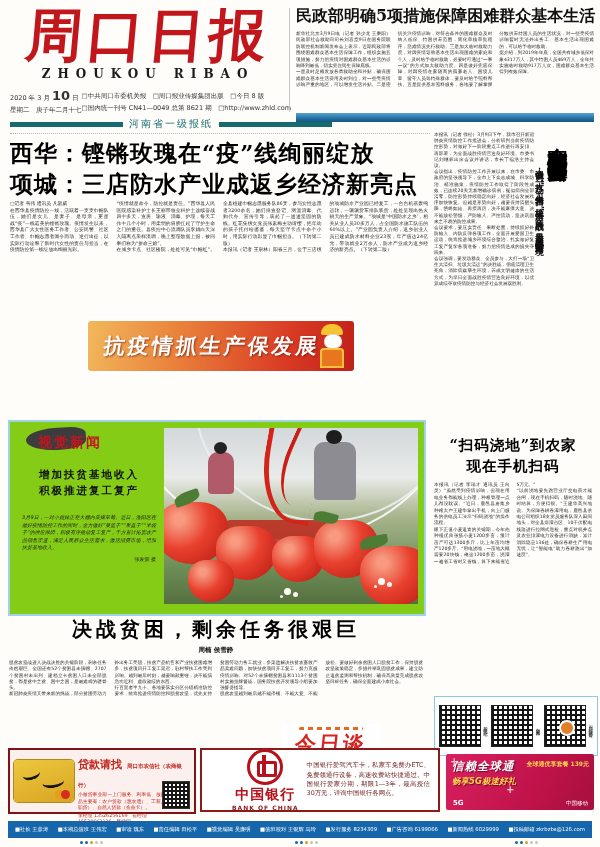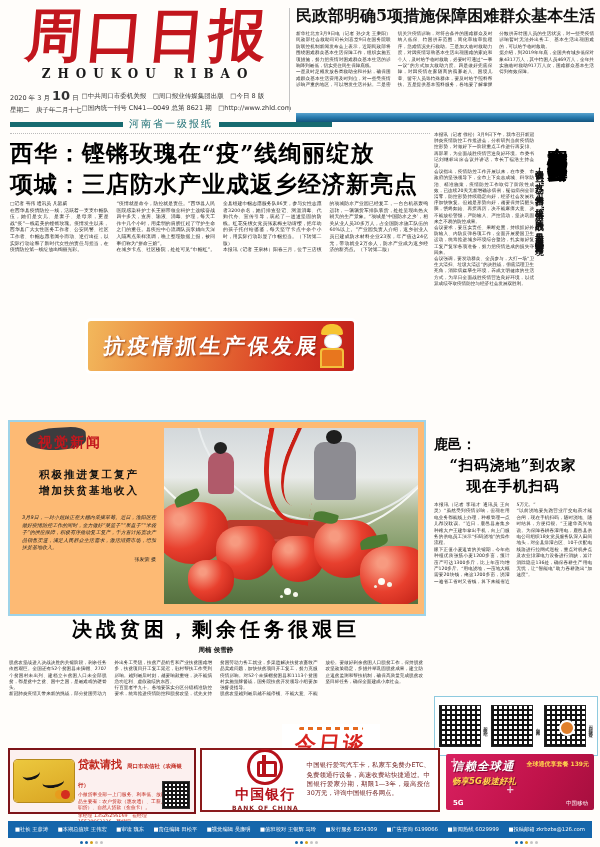--- a/index.html
+++ b/index.html
@@ -56,21 +56,21 @@
   
   .covid{position:absolute;left:434px;top:132px;width:160px;height:300px;display:flex;}
   .covid-body{width:100px;font-size:4.6px;line-height:6.2px;text-align:justify;color:#2a2a2a;
               overflow:hidden;white-space:pre-line;}
   .covid-sub{writing-mode:vertical-rl;font-size:8.5px;font-weight:bold;line-height:12px;
              padding-top:30px;color:#111;letter-spacing:1px;height:266px;}
   .covid-head{writing-mode:vertical-rl;font-family:"DejaVu Serif",serif;font-weight:bold;
               font-size:20px;line-height:24px;letter-spacing:1px;color:#000;height:300px;}
 
   
-  .visual{position:absolute;left:8px;top:420px;width:414px;height:192px;border:2px solid #9ed3e8;background:#fdba74;}
+  .visual{position:absolute;left:8px;top:420px;width:414px;height:192px;border:2px solid #9ed3e8;background:#84cc16;}
   .vn-left{position:absolute;left:12px;top:10px;width:134px;}
   .vn-logo-wrap{position:relative;display:inline-block;margin-left:16px;}
   .vn-blob{position:absolute;left:-12px;top:-4px;width:60px;height:22px;background:#3c3c3e;
            border-radius:55% 35% 45% 60%;transform:rotate(-4deg);}
   .vn-logo{position:relative;color:#c2161d;font-family:"DejaVu Serif",serif;font-weight:bold;
            font-size:14px;letter-spacing:2px;}
   .vn-title{font-weight:bold;font-size:10.5px;line-height:16px;text-align:center;
             letter-spacing:2px;margin-top:14px;color:#111;}
   .vn-caption{font-size:5px;line-height:7.6px;font-style:italic;text-align:justify;
               margin-top:16px;color:#222;white-space:pre-line;}
@@ -249,22 +249,22 @@
     <div class="covid-head">全市新冠肺炎疫情防控工作推进会召开</div>
   </div>
 
   <div class="visual">
     <div class="vn-left">
       <div class="vn-logo-wrap">
         <div class="vn-blob"></div>
         <span class="vn-logo">视觉新闻</span>
       </div>
       <div class="vn-title">
+        <div>增加扶贫基地收入</div>
         <div>积极推进复工复产</div>
-        <div>增加扶贫基地收入</div>
       </div>
       <div class="vn-caption">3月9日，一对小姐妹正在大棚内采摘草莓。近日，淮阳区在做好疫情防控工作的同时，全力做好“菜篮子”“果盘子”“米袋子”的供应保障，积极有序推动复工复产，千方百计拓宽农产品销售渠道，满足人民群众生活需求，激活消费市场，增加扶贫基地收入。</div>
       <div class="vn-credit">张发荣 摄</div>
     </div>
     <div class="photo">
       <div class="arc arc1"></div>
       <div class="arc arc2"></div>
       <div class="fig fig-child"></div>
       <div class="fig fig-adult"></div>
       <div class="basket"></div>
@@ -278,21 +278,20 @@
       <div class="sb" style="left:24px;top:132px;width:46px;height:42px;"></div>
       <div class="leaf" style="left:10px;top:64px;width:26px;height:12px;transform:rotate(-20deg);"></div>
       <div class="leaf" style="left:150px;top:84px;width:24px;height:11px;transform:rotate(15deg);"></div>
       <div class="leaf" style="left:196px;top:108px;width:28px;height:12px;transform:rotate(-10deg);"></div>
       <div class="flower" style="left:214px;top:150px;"></div>
       <div class="flower" style="left:120px;top:160px;"></div>
     </div>
   </div>
 
   <div class="luyi">
-    <div class="luyi-h1">鹿邑：</div>
     <div class="luyi-h2">“扫码浇地”到农家</div>
     <div class="luyi-h3">现在手机扫码</div>
     <div class="luyi-body">本报讯（记者 李瑞才 通讯员 王向灵）“虽然受到疫情影响，但现在用电业务都能线上办理，种粮管理一点儿都没耽误。”近日，鹿邑县唐集乡种粮大户王建华拿出手机，向上门服务的供电员工演示“扫码浇地”的操作流程。
 眼下正值小麦返青的关键期，今年他种植优质强筋小麦1200多亩，预计亩产可达1300多斤，比上年亩均增产120多斤。“用电浇地，一亩地大概需要20块钱，俺这1200多亩，浇灌一遍省工省时又省钱，算下来能省近5万元。”
 “以前浇地要先跑营业厅交电费才能合闸，现在手机扫码，随时浇地、随时结算，方便得很。”王建华高兴地说。为保障春耕春灌用电，鹿邑县供电公司组织18支党员服务队深入田间地头，对全县排灌台区、10千伏配电线路进行拉网式巡检，重点对机井点及农业排灌电力设备进行消缺，累计消除隐患136处，确保春耕生产用电无忧，让“智能电”助力春耕跑出“加速度”。</div>
   </div>
 
   <div class="qrrow">
     <div class="qr-item">
       <div class="qr"></div>

